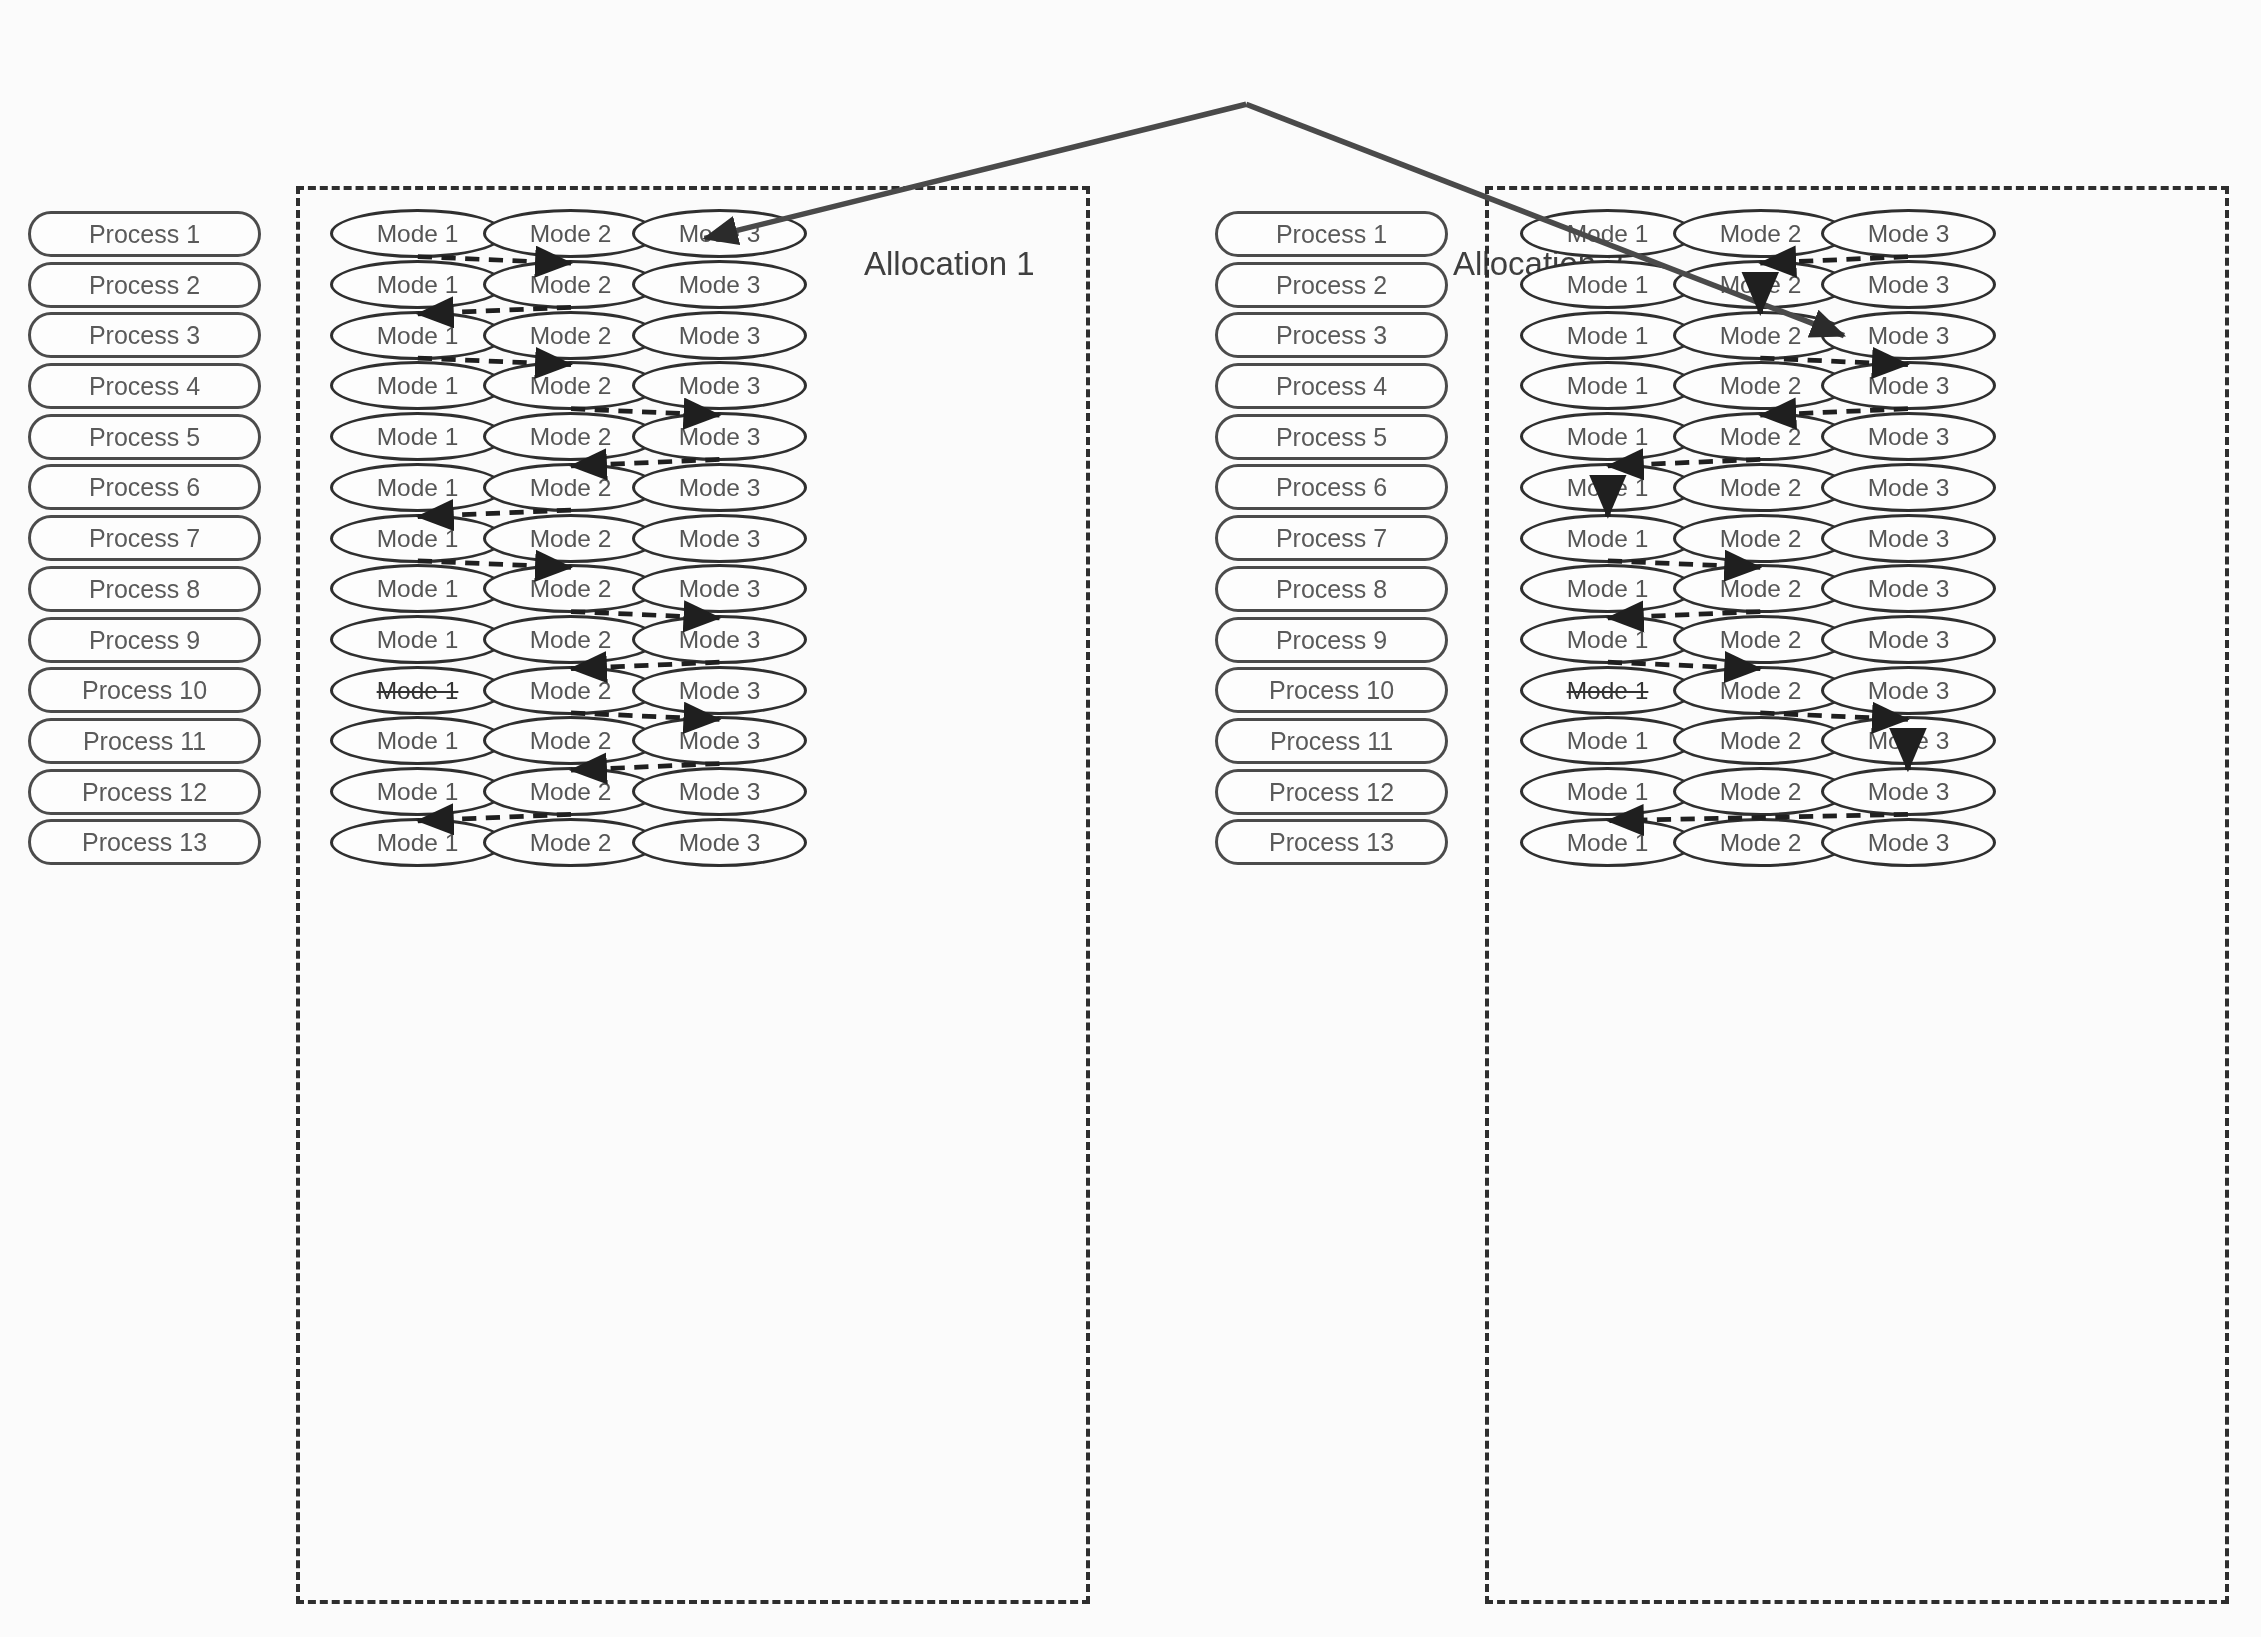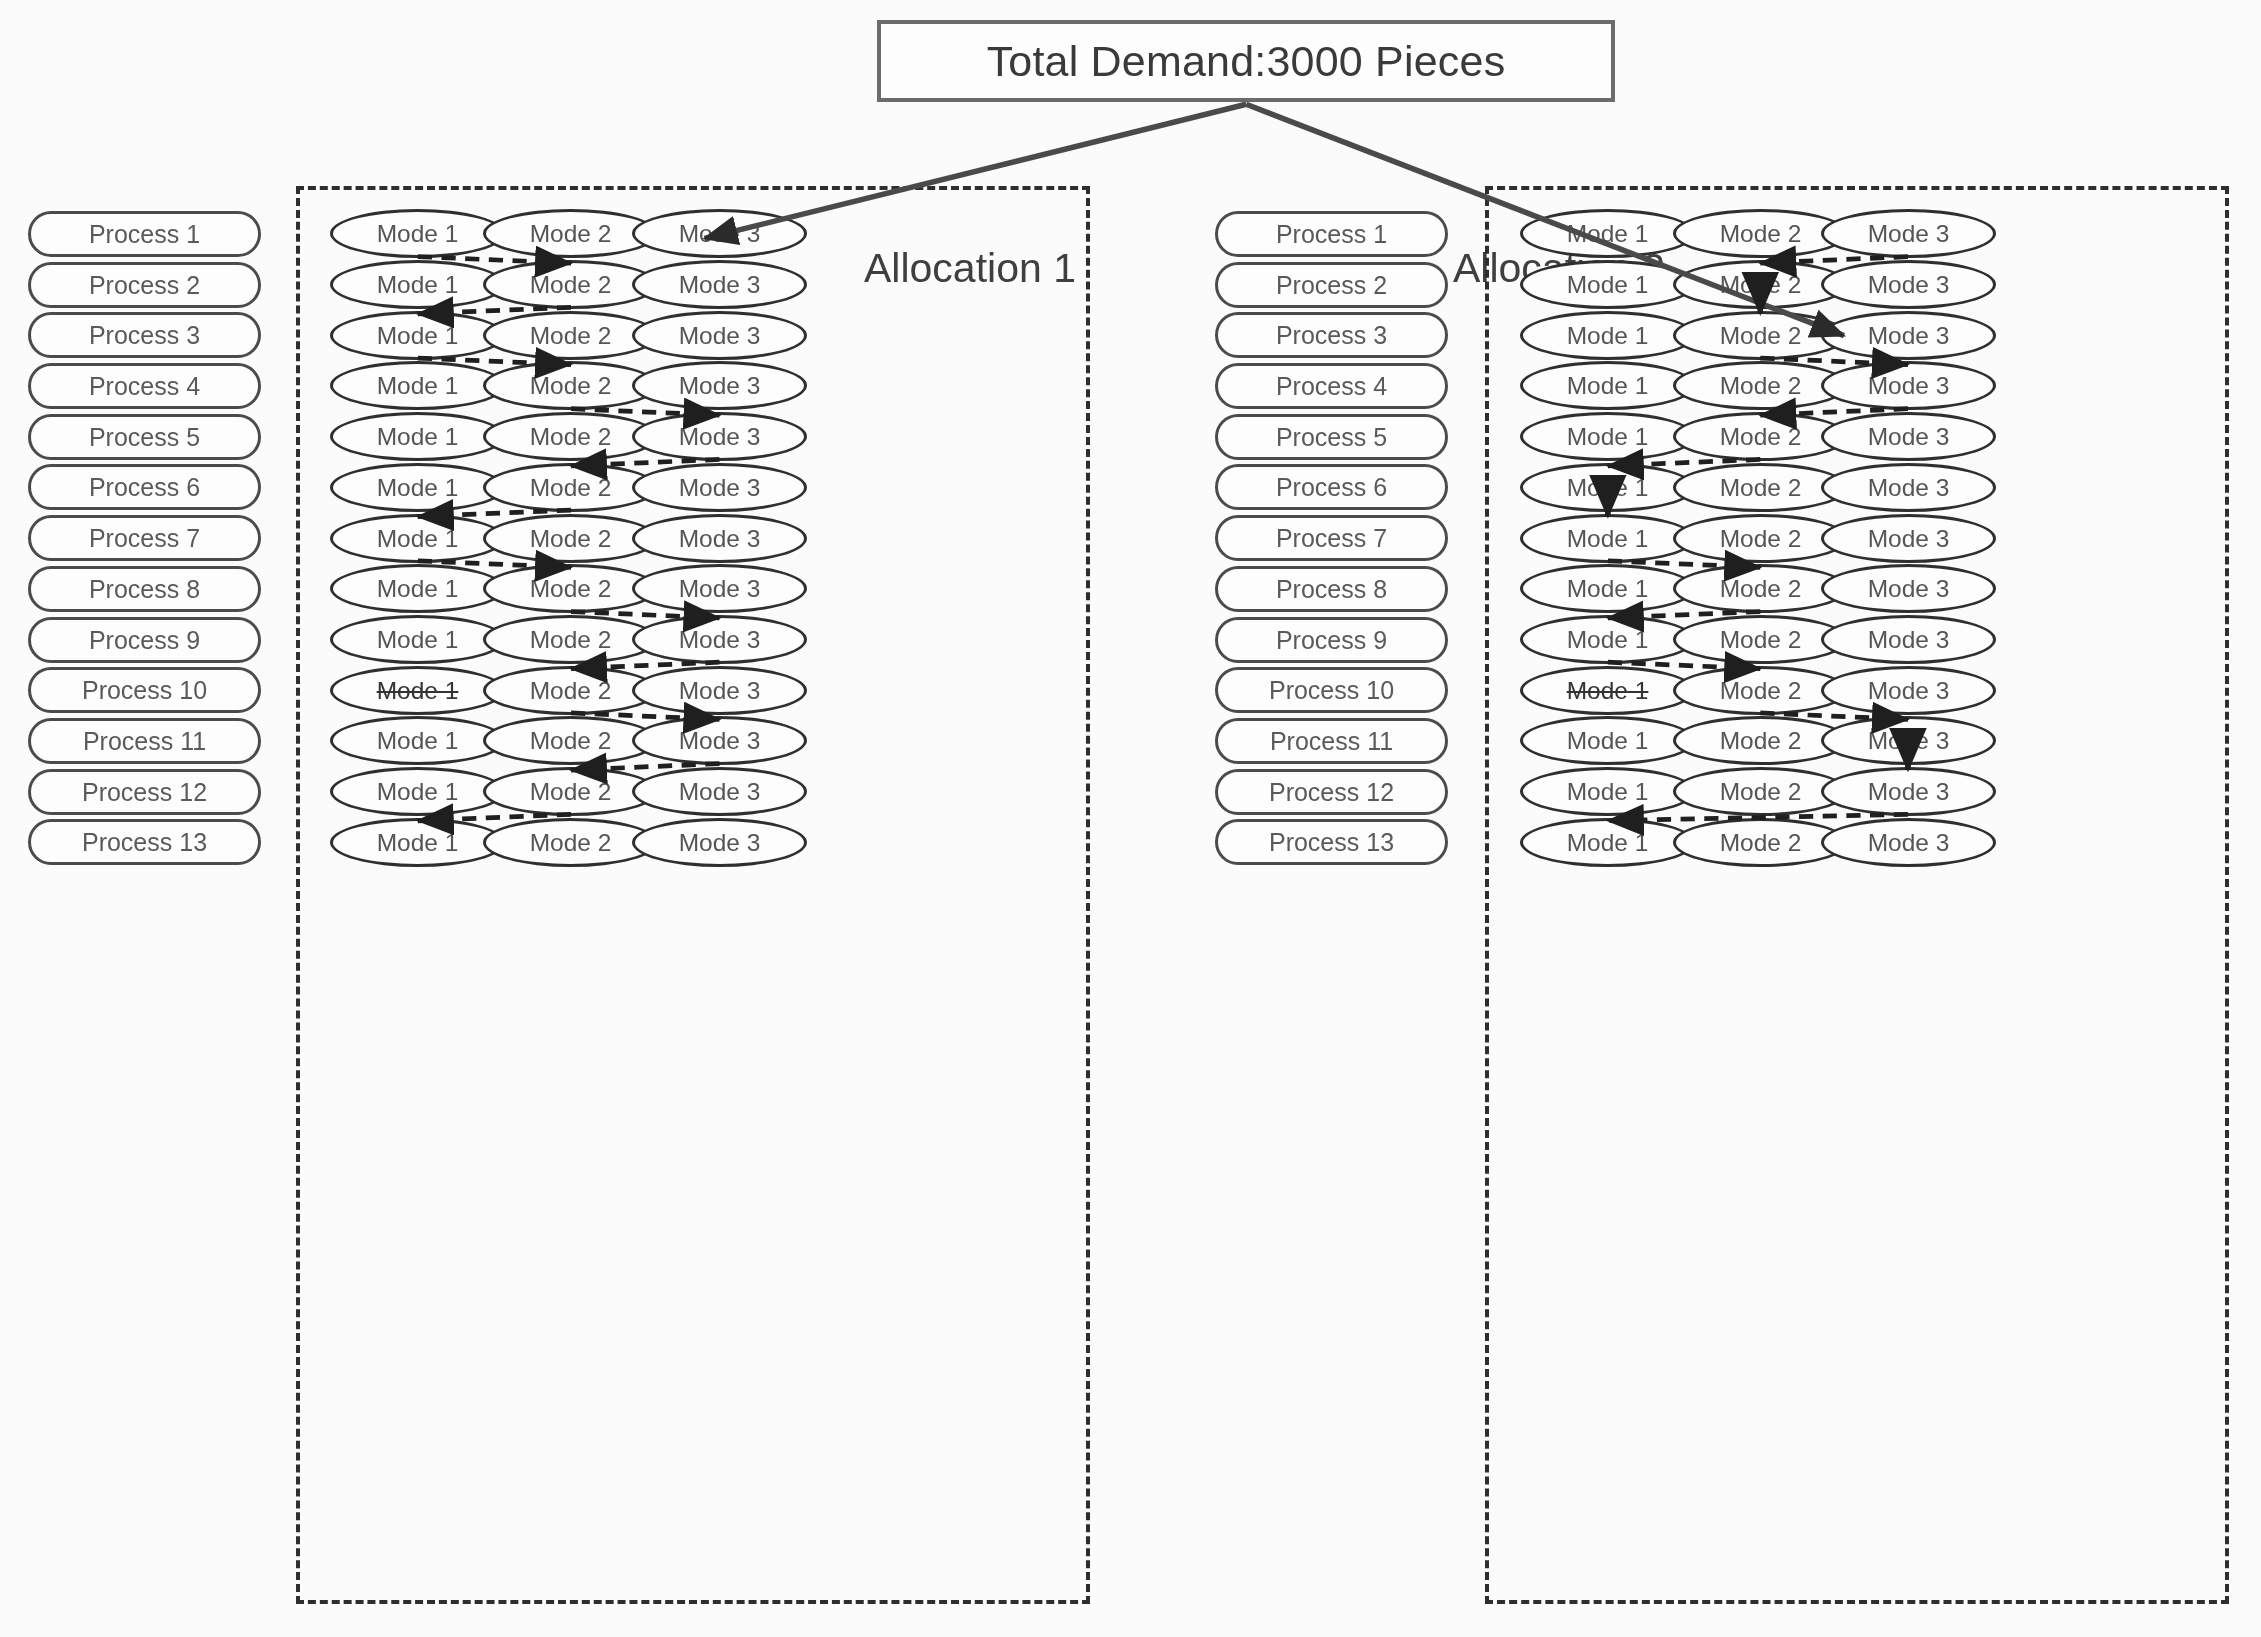--- a/index.html
+++ b/index.html
@@ -25,21 +25,21 @@
   .title-box span{
     font-size:43px;
     color:#3a3a3a;
     letter-spacing:0.2px;
     white-space:nowrap;
   }
 
   
   .alloc-label{
     position:absolute;
-    font-size:41px;
+    font-size:33px;
     color:#3f3f3f;
     white-space:nowrap;
   }
   #alloc1-label{left:864px;top:245px;}
   #alloc2-label{left:1453px;top:245px;}
 
   
   .panel{
     position:absolute;
     top:186px;height:1418px;
@@ -79,23 +79,20 @@
   }
   .mode.struck span{ text-decoration:line-through; text-decoration-thickness:2.4px; color:#333;}
 
   svg.overlay{position:absolute;left:0;top:0;width:2261px;height:1637px;pointer-events:none;}
 </style>
 </head>
 <body>
 
 <div id="stage">
 
-  <div class="title-box">
-    <span>Total Demand:3000 Pieces</span>
-  </div>
 
   <div class="alloc-label" id="alloc1-label">Allocation 1</div>
   <div class="alloc-label" id="alloc2-label">Allocation 2</div>
 
   <div class="panel" id="panel-1"></div>
   <div class="panel" id="panel-2"></div>
 
   <div id="nodes">
       <div class="proc" style="left: 28px; top: 211px;">
         <span>Process 1</span>

